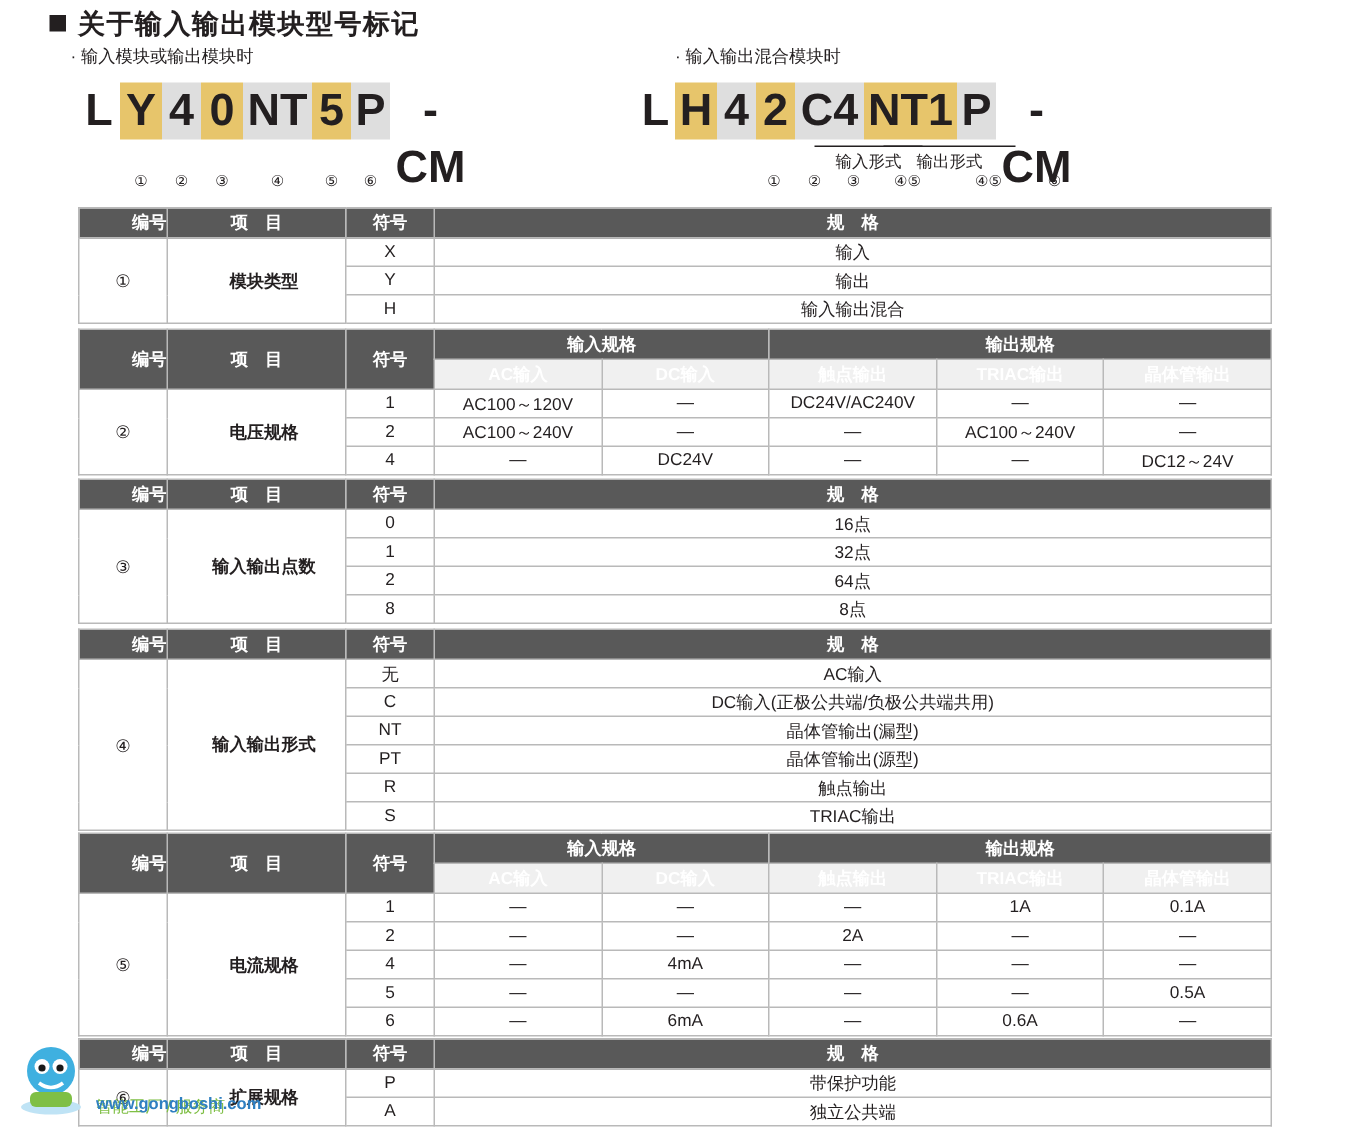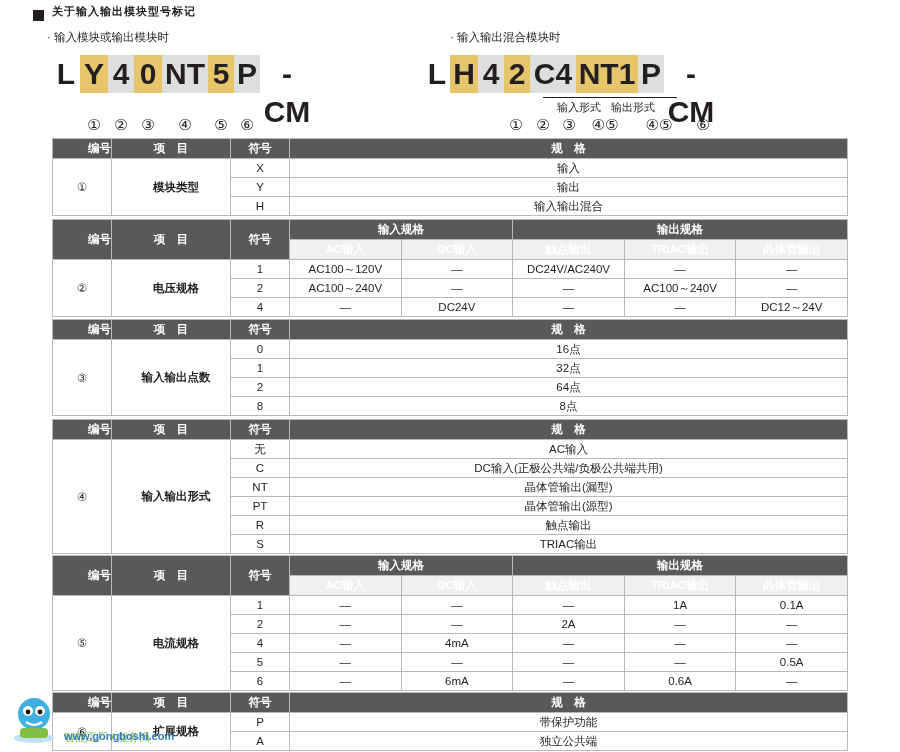--- a/index.html
+++ b/index.html
@@ -7,21 +7,21 @@
     width:900px;height:752px;
     background:#ffffff;
     font-family:"Liberation Sans","DejaVu Sans",sans-serif;
     color:#231f20;
     position:relative;
     overflow:hidden;
   }
   
   .page-title{
     position:absolute;left:52px;top:4px;
-    font-size:11px;font-weight:bold;letter-spacing:1px;
+    font-size:18px;font-weight:bold;letter-spacing:1px;
   }
   .title-bullet{
     position:absolute;left:33px;top:10px;
     width:11px;height:11px;background:#231f20;
   }
   
   .note{
     position:absolute;font-size:11.5px;color:#231f20;
   }
   .note-left{left:47px;top:30px;}
@@ -40,21 +40,21 @@
   .hl{background:#e7c56b;}
   .hl2{background:#dedede;}
 
   .sublabel{
     position:absolute;font-size:11px;text-align:center;
   }
   .sublabel .bar{
     display:block;height:1px;background:#231f20;margin-bottom:2px;
   }
 
-  .circnums{position:absolute;top:116px;font-size:15px;}
+  .circnums{position:absolute;top:116px;font-size:10px;}
   .circnums span{display:inline-block;text-align:center;}
 
   
   table{
     border-collapse:collapse;
     position:absolute;
     font-size:11.5px;
     table-layout:fixed;
   }
   td,th{

